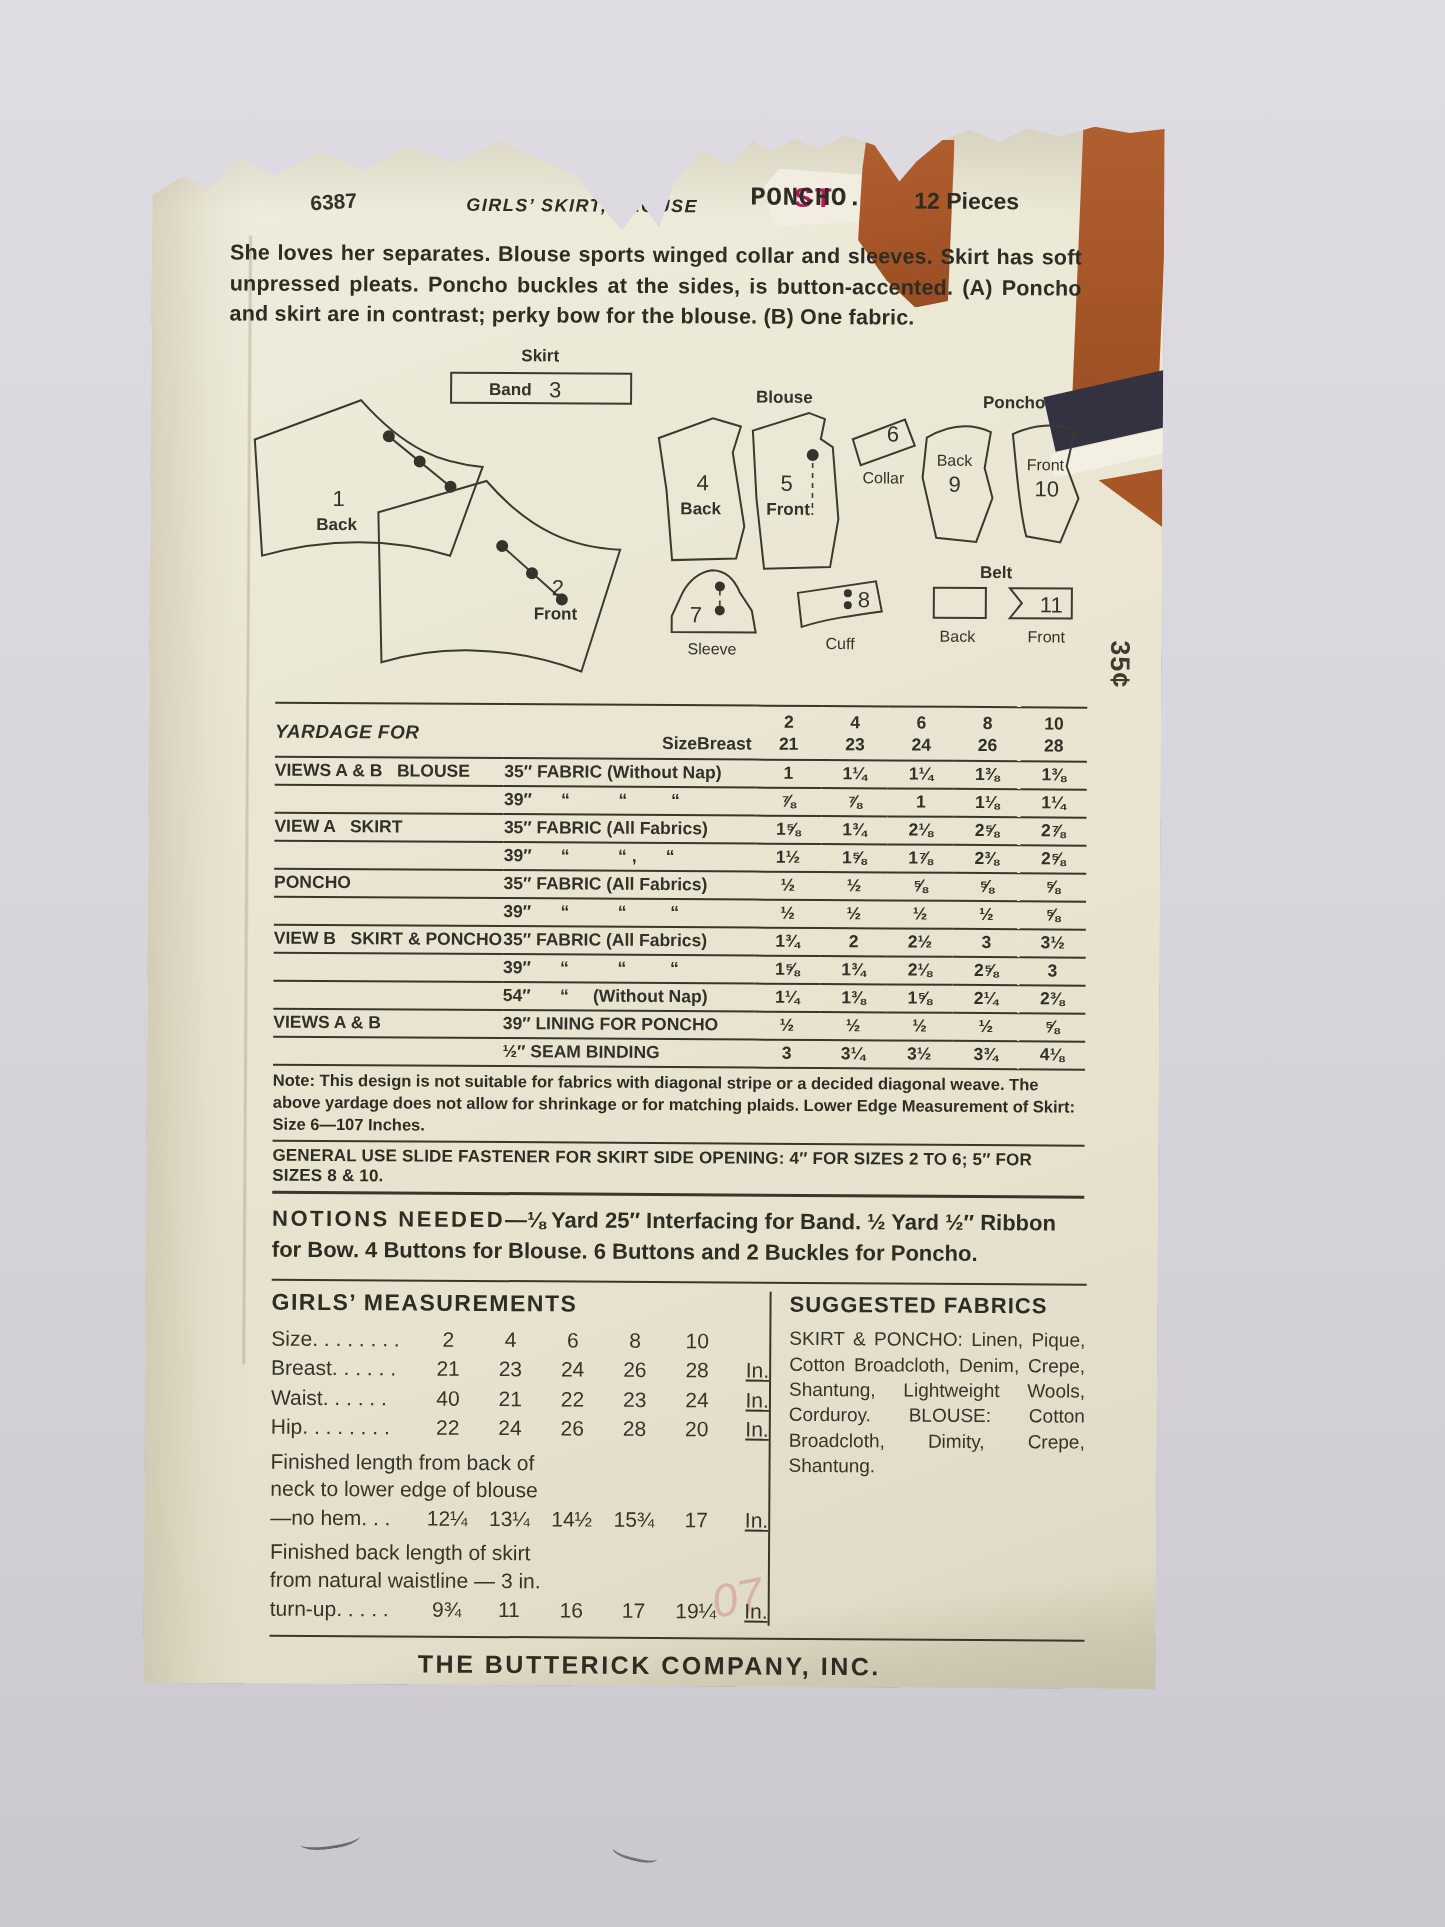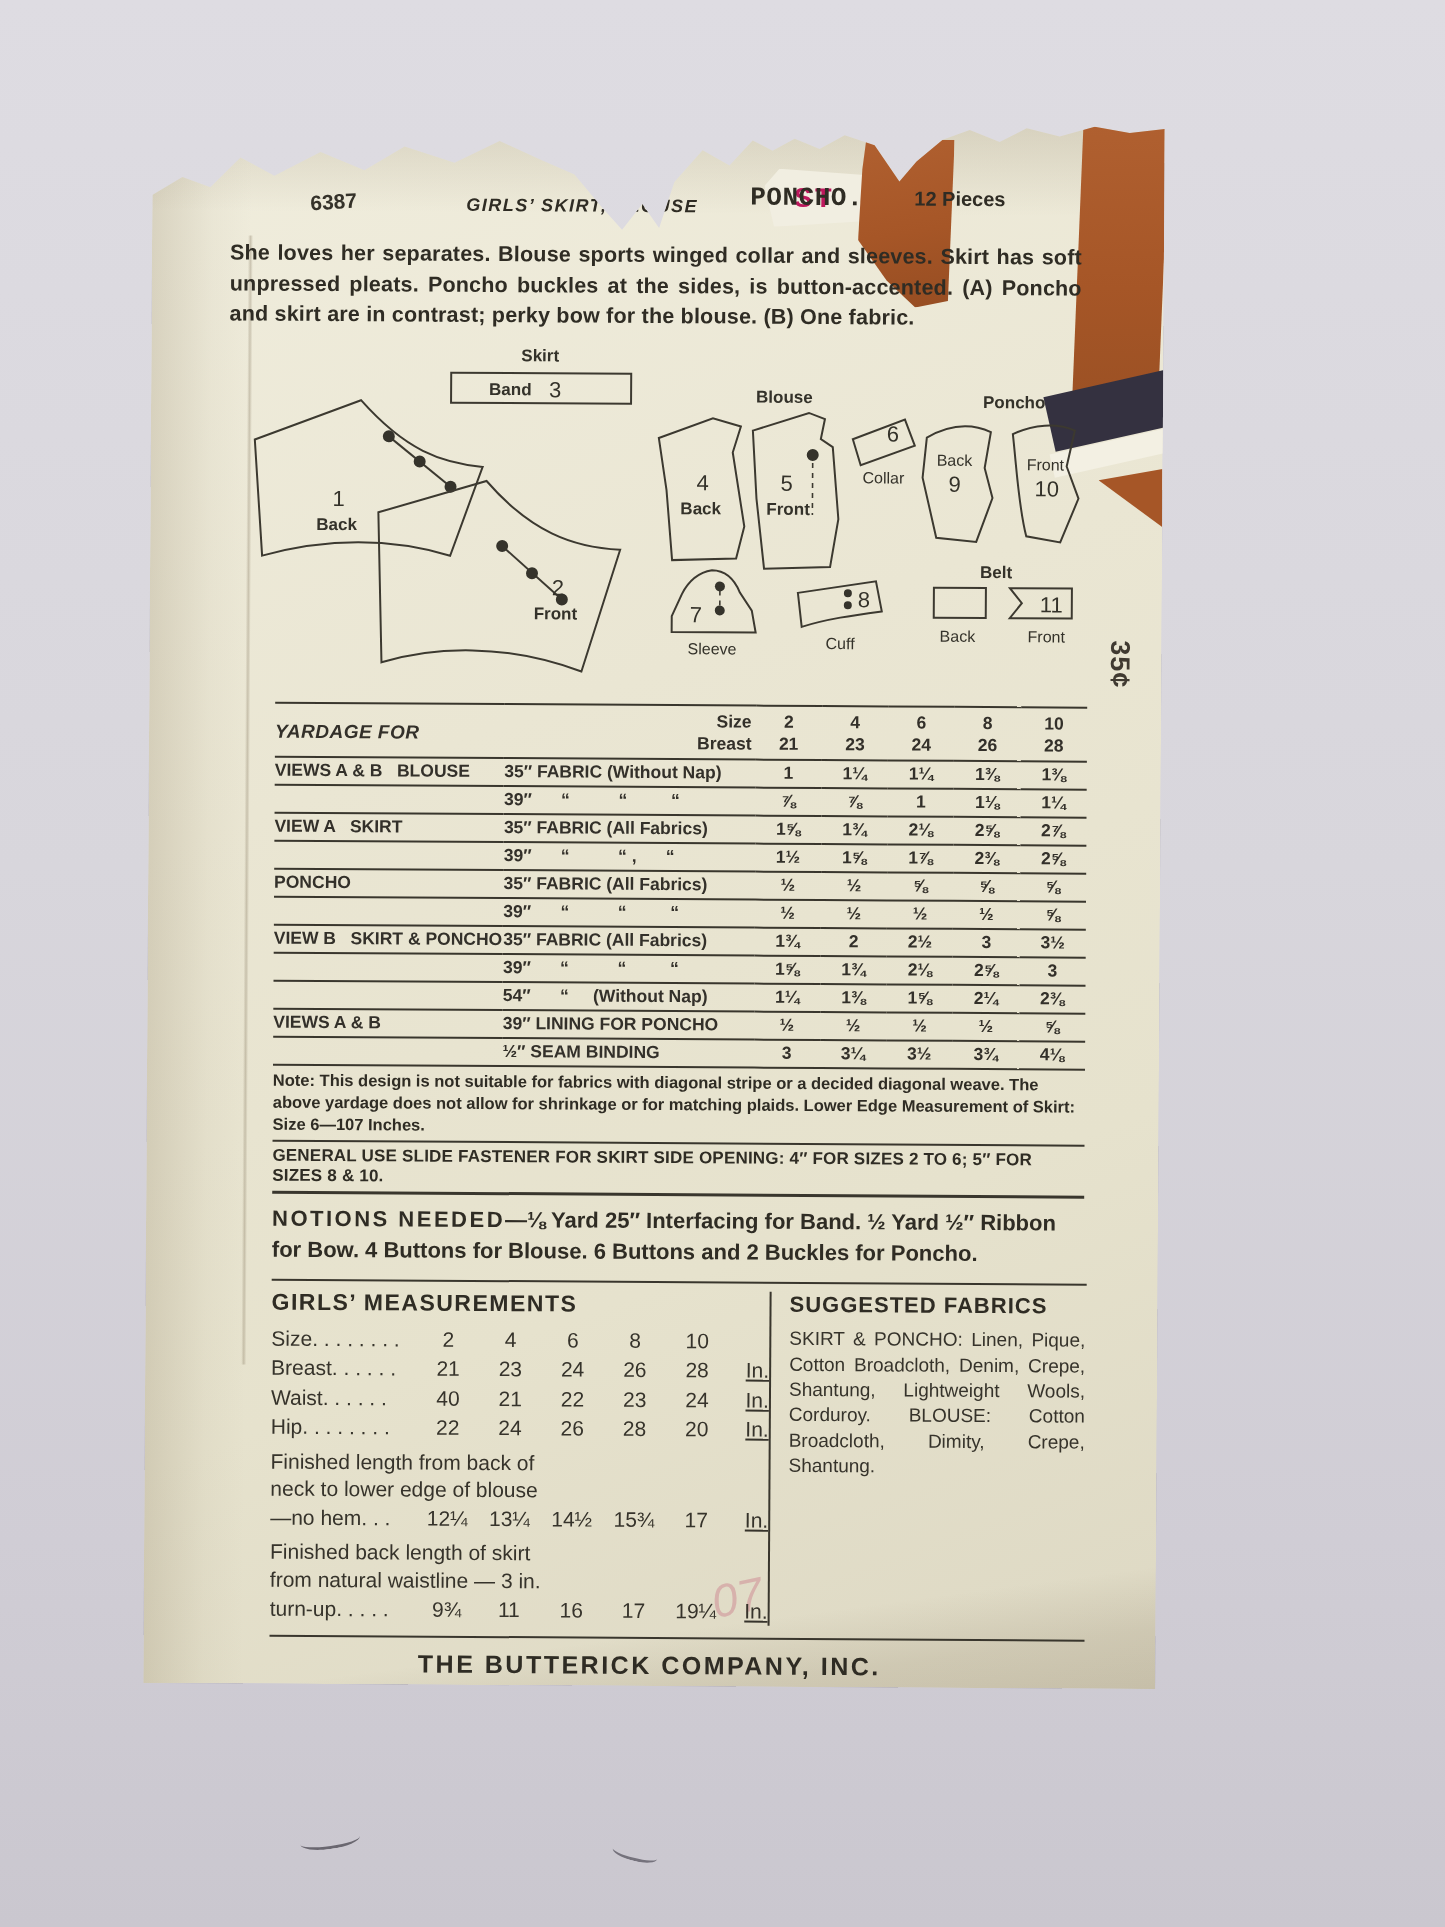--- a/index.html
+++ b/index.html
@@ -49,42 +49,42 @@
     transform:rotate(90deg);letter-spacing:1px;}
   .hand-mark{position:absolute;left:568px;top:1452px;font-size:46px;font-style:italic;
     color:#cf8f96;opacity:.55;transform:rotate(-12deg);font-weight:400;}
   
   .content{position:absolute;left:70px;top:60px;width:872px;}
   .header{position:relative;height:58px;}
   .header span{position:absolute;font-weight:700;white-space:nowrap;}
   .pat-num{left:88px;top:14px;font-size:21px;transform:rotate(-4deg);color:#35322a;}
   .title1{left:244px;top:18px;font-size:18px;font-style:italic;letter-spacing:1.5px;}
   .title2{left:528px;top:4px;font-size:26px;letter-spacing:.5px;font-family:Liberation Mono, monospace;}
-  .pieces{left:692px;top:8px;font-size:20px;}
+  .pieces{left:692px;top:8px;font-size:23px;}
   .desc{margin:4px 0 0 8px;width:852px;font-size:21.5px;font-weight:700;line-height:1.42;
     text-align:justify;letter-spacing:.2px;}
   
   .diagram{display:block;margin:10px 0 0 0;}
   .diagram path,.diagram rect.piece,.diagram line{stroke:#3c3930;stroke-width:2;fill:none;}
   .diagram line.dash{stroke-dasharray:5 5;stroke-width:1.6;}
   .diagram circle{fill:#35332b;stroke:none;}
   .dg-label{font-size:17px;font-weight:700;fill:#34322a;}
   .dg-num{font-size:22px;fill:#34322a;}
   .dg-small{font-size:16px;fill:#34322a;}
   
   .ytable{width:812px;margin:12px 0 0 56px;border-collapse:collapse;border-top:2.5px solid #39362d;}
   .ytable td{border-bottom:2px solid #39362d;font-weight:700;font-size:17.5px;
     color:#33302a;padding:2px 0 3px;vertical-align:bottom;}
   .ytable td.view{width:216px;white-space:pre;}
   .ytable td.fab{width:250px;white-space:pre;}
   .ytable td.num{width:66px;text-align:center;}
   .ytable tr.yhead td{border-bottom:2.5px solid #39362d;padding-top:4px;}
   .yhead-flex{display:flex;justify-content:space-between;align-items:flex-end;}
   .yhead-title{font-size:19px;letter-spacing:.5px;padding-bottom:10px;font-style:italic;}
-  .sb-labels{display:flex;flex-direction:column;text-align:right;line-height:1.3;padding-right:4px;}
+  .sb-labels{display:flex;flex-direction:row;text-align:right;line-height:1.3;padding-right:4px;}
   .stack{display:flex;flex-direction:column;line-height:1.3;}
   .indent{padding-left:60px;}
   
   .note{margin:0 0 0 56px;width:812px;font-size:16.5px;font-weight:700;line-height:1.32;
     padding:4px 0 5px;border-bottom:2.5px solid #39362d;}
   .fastener{margin:0 0 0 56px;width:812px;font-size:17px;font-weight:700;letter-spacing:.2px;
     padding:4px 0 5px;border-bottom:3px solid #39362d;}
   .notions{margin:10px 0 0 56px;width:815px;font-size:22px;font-weight:700;line-height:1.38;}
   .notions .nl{letter-spacing:2.5px;}
   

